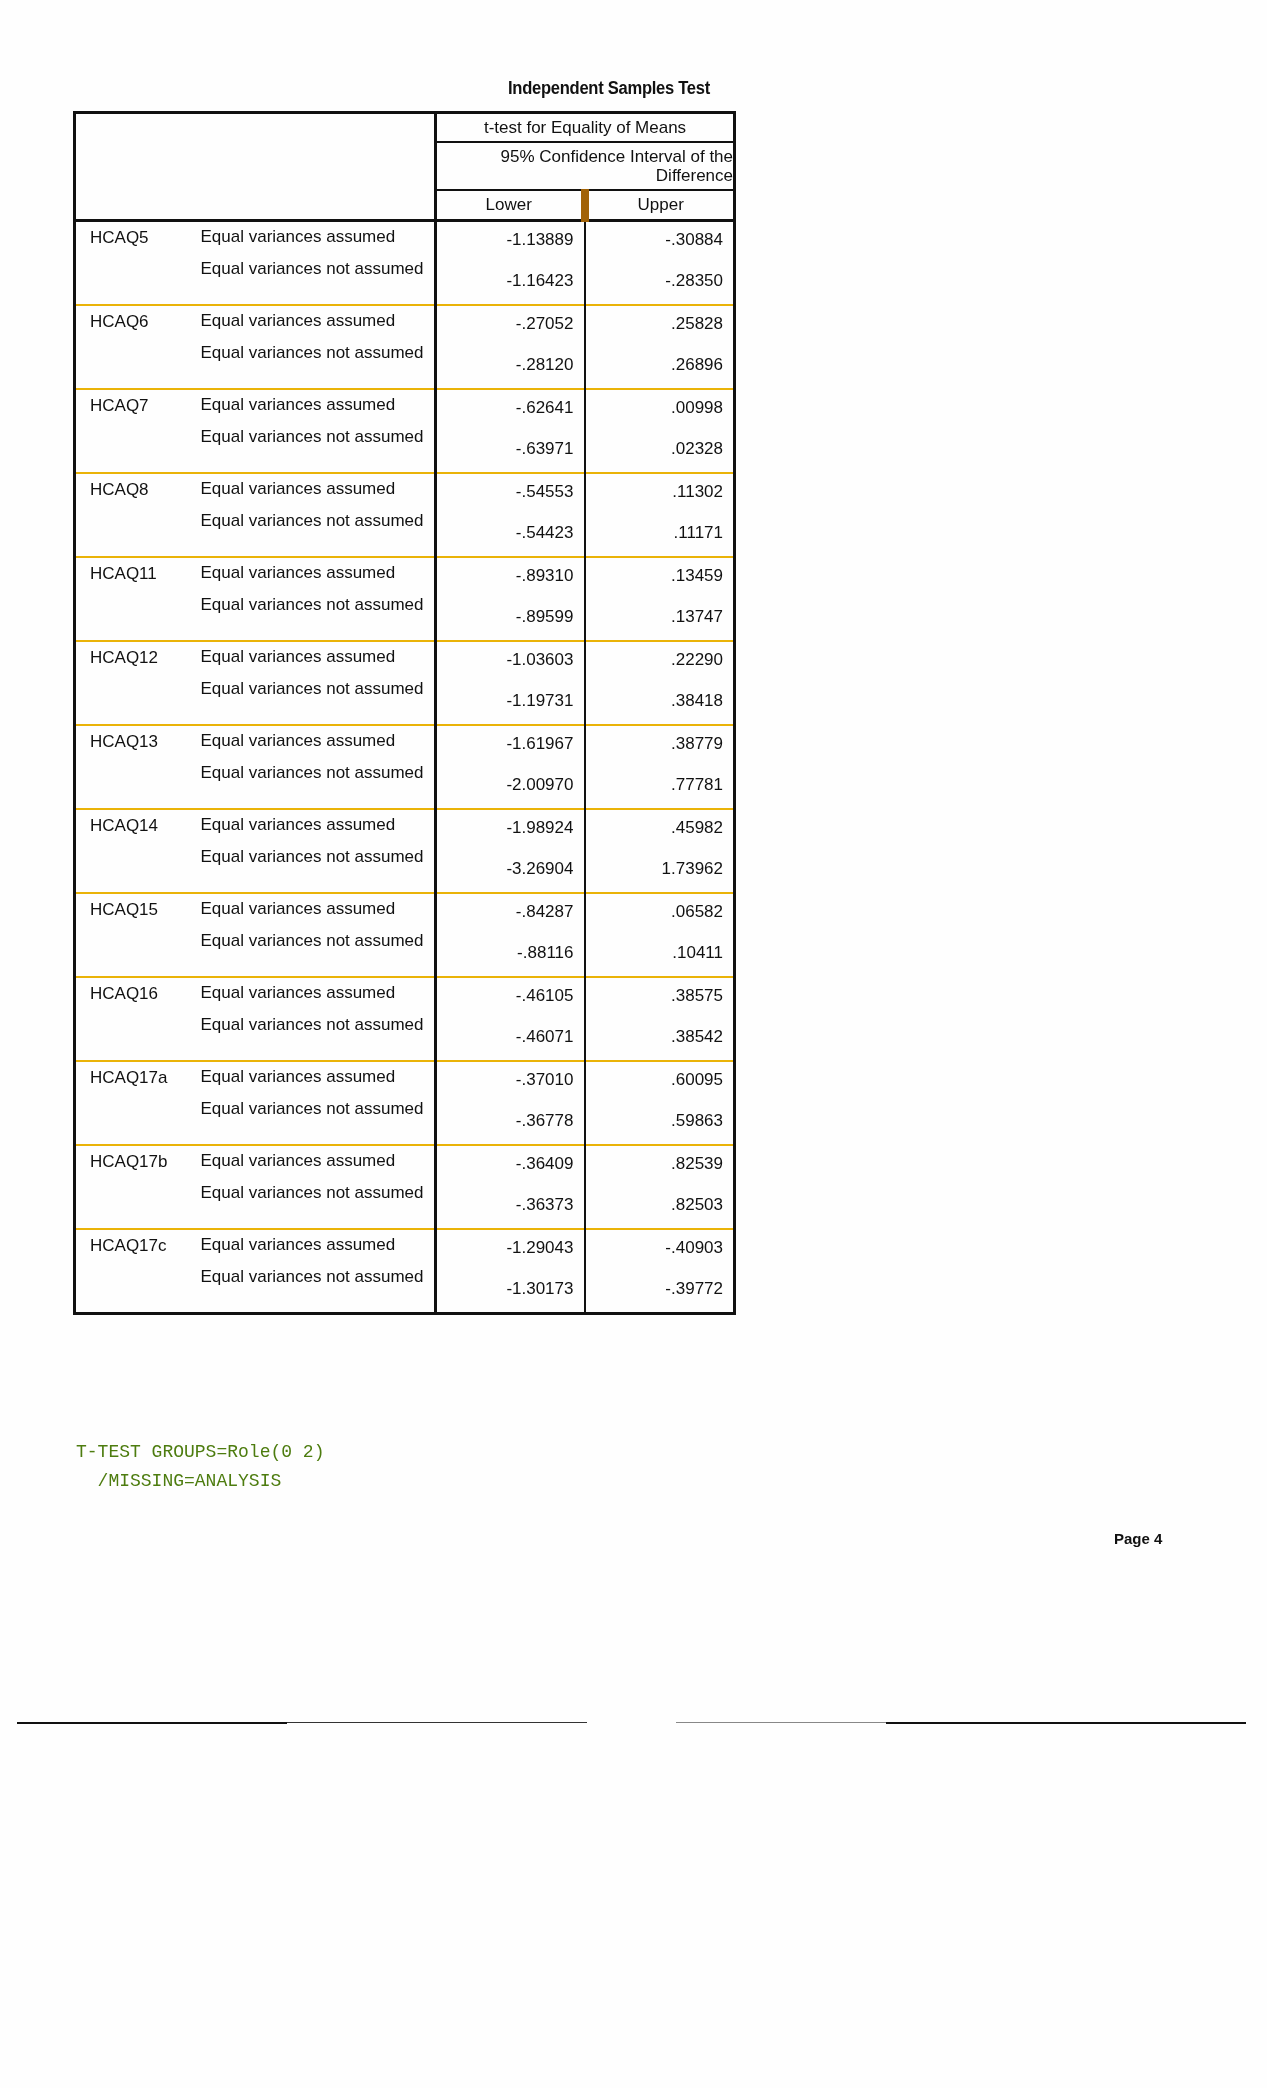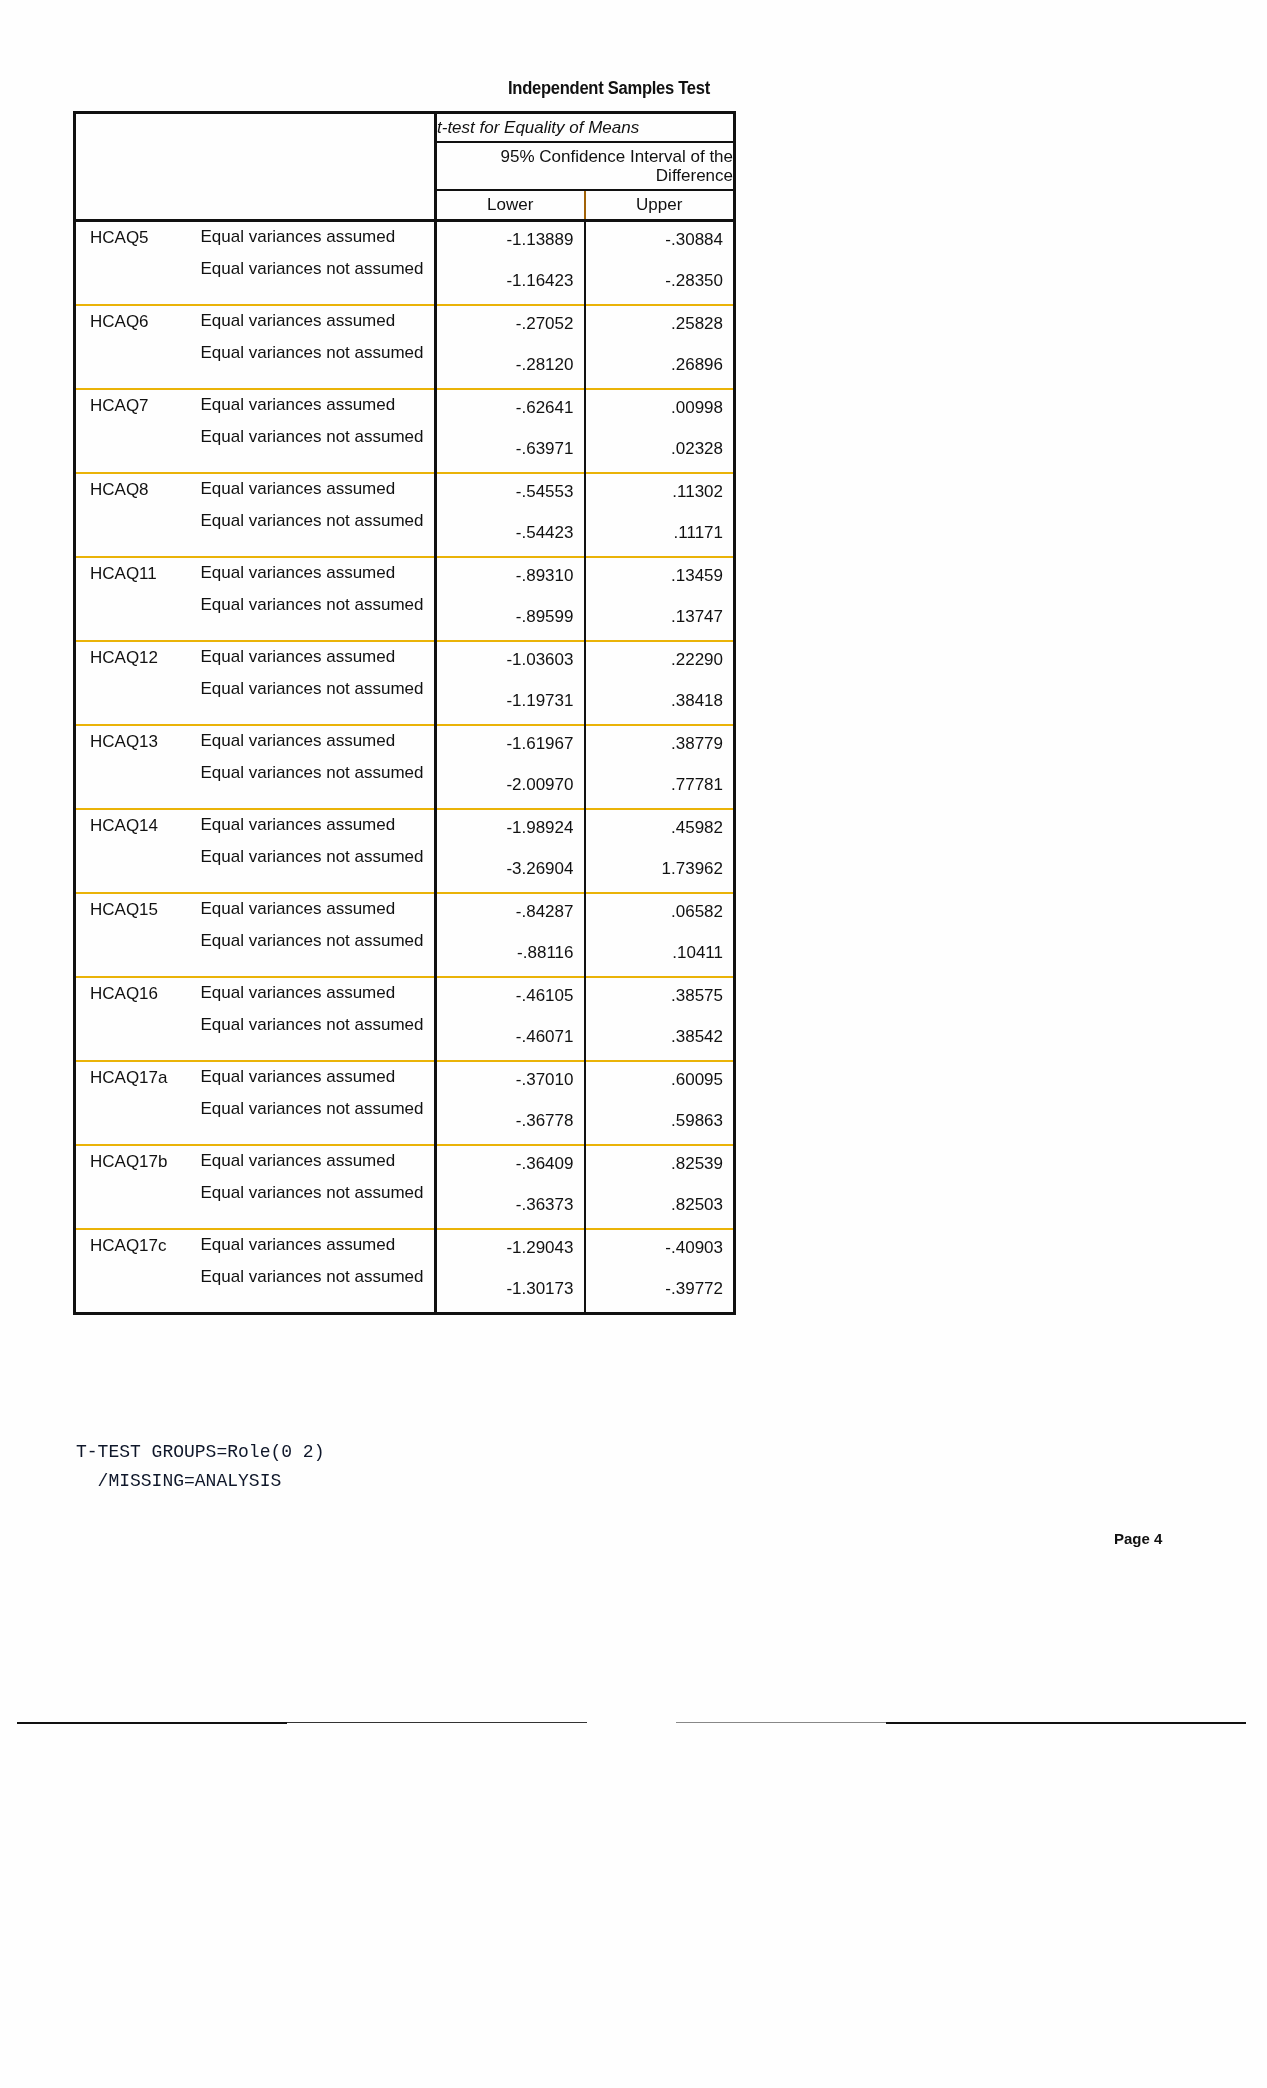--- a/index.html
+++ b/index.html
@@ -5,35 +5,35 @@
     html, body { margin:0; padding:0; background:#fefefe; }
     body { width:1267px; height:2088px; position:relative; overflow:hidden;
            font-family:"Liberation Sans", sans-serif; color:#111; }
     .title { position:absolute; left:508px; top:78px; font-weight:bold; font-size:18px;
              letter-spacing:-0.3px; transform:scaleX(0.92); transform-origin:left top; }
     table.stats { position:absolute; left:73px; top:111px; width:660px;
                   border-collapse:collapse; font-size:17px; table-layout:fixed; }
     table.stats td { padding:0; vertical-align:top; }
     .outer { border:3px solid #111; }
     .hdr-blank { border-right:3px solid #111; border-bottom:3px solid #111; }
-    .hdr1 { height:27px; text-align:left; border-bottom:2px solid #111; vertical-align:middle !important;font-style:italic; }
+    .hdr1 { height:27px; text-align:center; border-bottom:2px solid #111; vertical-align:middle !important; }
     .hdr2 { height:46px; text-align:right; border-bottom:2px solid #111; line-height:19px; vertical-align:middle !important; }
     .hdr3 { height:28px; text-align:center; border-bottom:3px solid #111; vertical-align:middle !important; }
-    .hdr3.lower { border-right:2px solid #a16207; }
+    .hdr3.lower { border-right:8px solid #a16207; }
     .var { padding-left:14px !important; padding-top:6px !important; }
     .test { padding-left:0 !important; border-right:3px solid #111; line-height:18px; }
     .num { text-align:right; padding-right:10px !important; vertical-align:middle !important; }
     .num.lower { border-right:2px solid #111; }
     tr.grp-start td { border-top:2px solid #eab308;margin-left:43px; }
     .r1 td { height:29px; }
     .r2 td { height:44px; }
     .r1 .test { padding-top:6px !important; }
     .r2 .test { padding-top:3px !important;margin-left:38px; }
     .syntax { position:absolute; left:76px; top:1438px; font-family:"Liberation Mono", monospace;
-              font-size:18px; line-height:29px; white-space:pre; color:#0f172a; }
+              font-size:18px; line-height:29px; white-space:pre; color:#4d7c0f; }
     .page-num { position:absolute; left:1114px; top:1530px; font-weight:bold; font-size:15px; }
     .rule { position:absolute; top:1722px; height:2px; background:#111; }
   </style>
 </head>
 <body>
 
 <div class="title">Independent Samples Test</div>
 
 <table class="stats outer">
   <colgroup>

